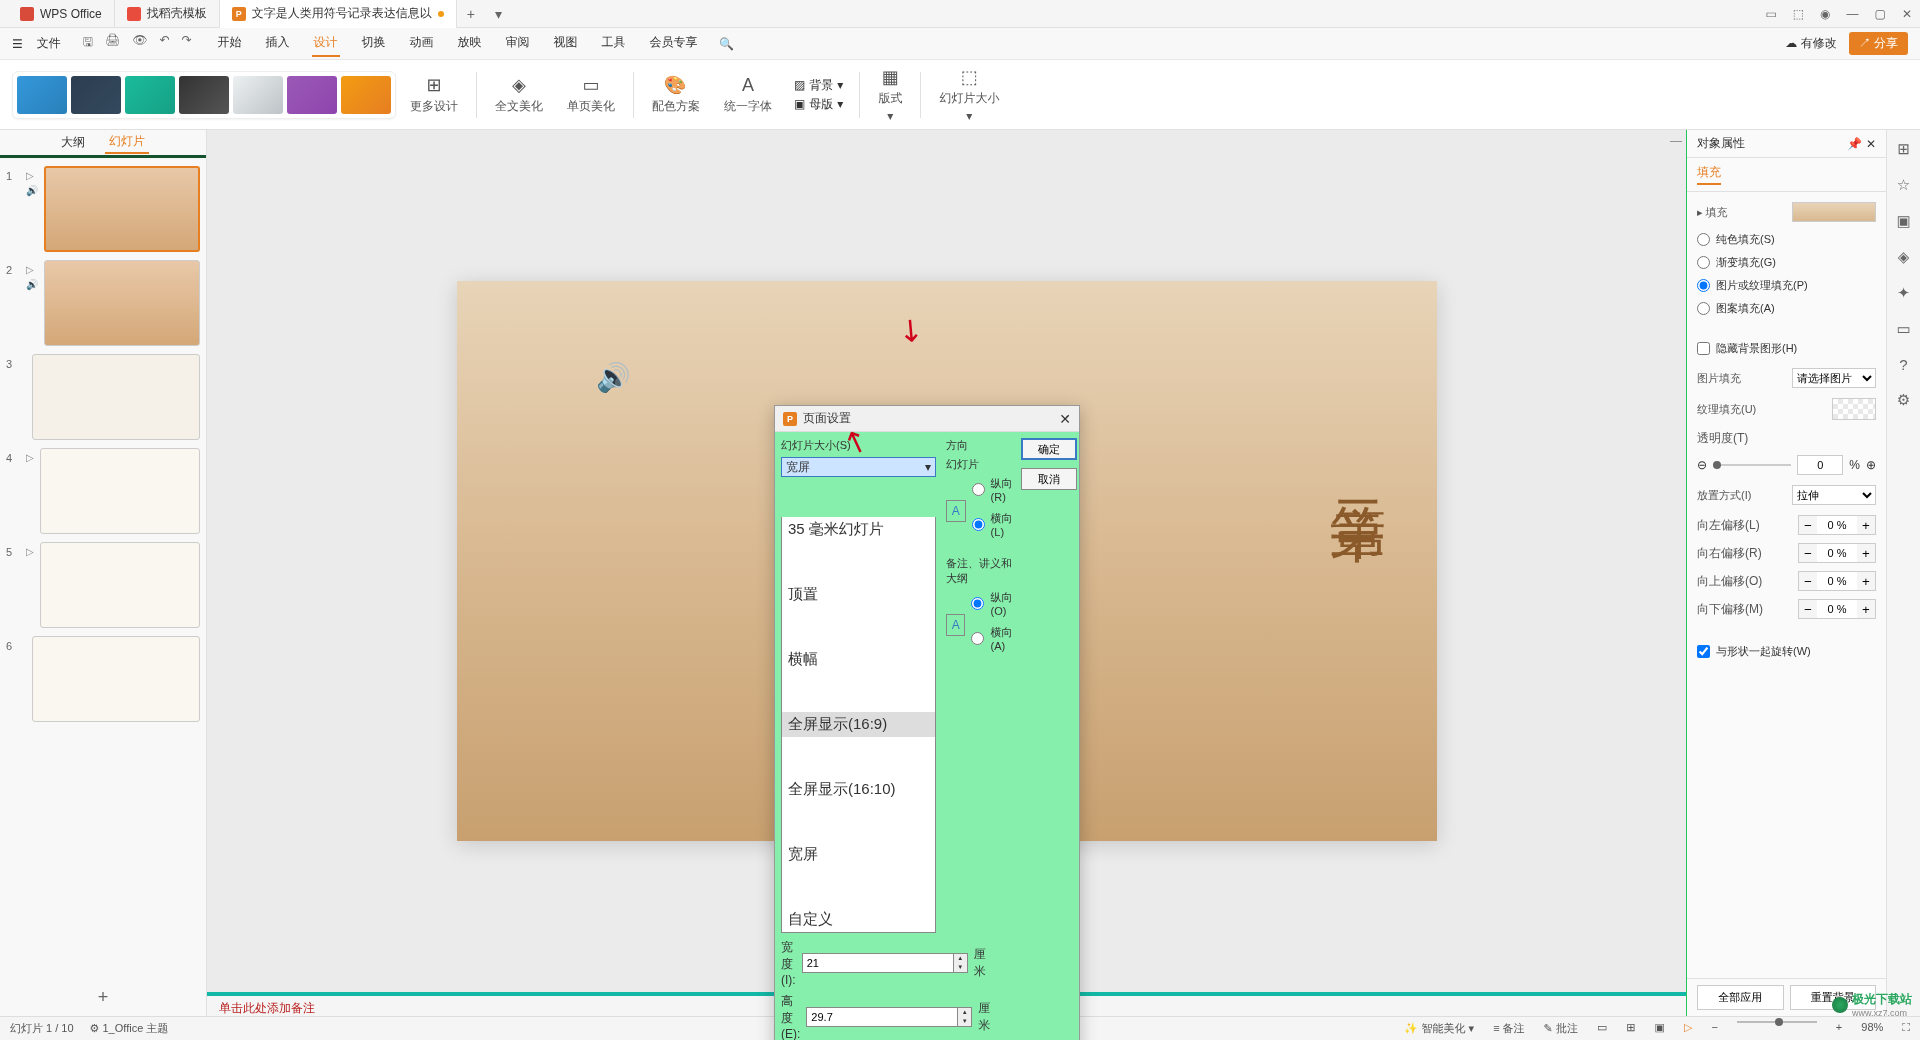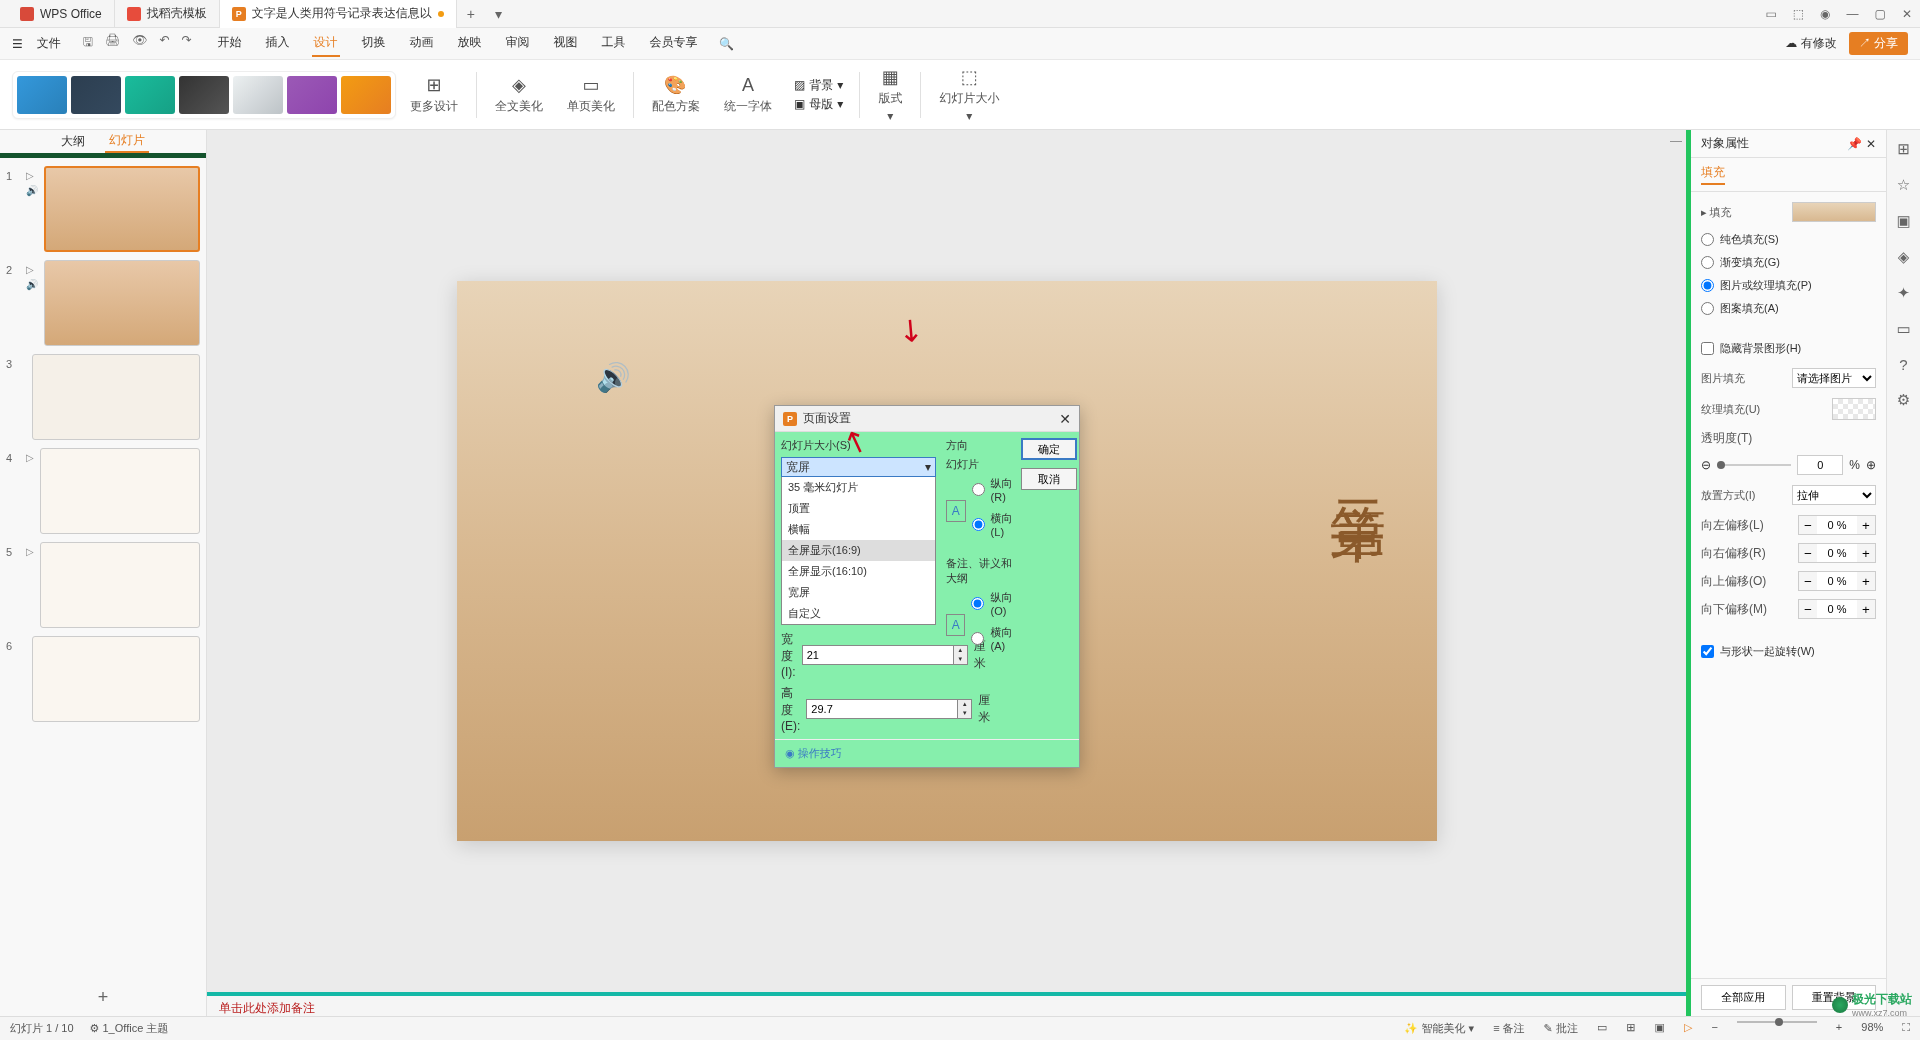--- a/index.html
+++ b/index.html
@@ -33,42 +33,42 @@
 .template-thumb.t5 { background: linear-gradient(135deg,#ecf0f1,#bdc3c7); }
 .template-thumb.t6 { background: linear-gradient(135deg,#9b59b6,#8e44ad); }
 .template-thumb.t7 { background: linear-gradient(135deg,#f39c12,#e67e22); }
 .ribbon-btn { display: flex; flex-direction: column; align-items: center; justify-content: center; padding: 4px 10px; cursor: pointer; gap: 2px; color: #555; }
 .ribbon-btn .ico { font-size: 18px; }
 .ribbon-sep { width: 1px; height: 46px; background: #e0e0e0; margin: 0 4px; }
 .ribbon-sub { display: flex; flex-direction: column; gap: 2px; justify-content: center; padding: 0 8px; }
 .ribbon-sub-item { cursor: pointer; display: flex; align-items: center; gap: 4px; }
 .main { display: flex; height: calc(100vh - 154px); }
 .left-panel { width: 207px; background: #f8f8f8; border-right: 1px solid #e0e0e0; display: flex; flex-direction: column; }
-.left-tabs { height: 28px; display: flex; align-items: center; justify-content: center; gap: 16px; border-bottom: 5px solid #14532d; }
+.left-tabs { height: 28px; display: flex; align-items: center; justify-content: center; gap: 16px; border-bottom: 3px solid #14532d; }
 .left-tab { cursor: pointer; padding: 2px 4px; }
 .left-tab.active { color: #e67e22; border-bottom: 2px solid #e67e22; }
 .thumbs { flex: 1; overflow-y: auto; padding: 8px 6px; }
 .thumb-row { display: flex; gap: 6px; margin-bottom: 8px; align-items: flex-start; }
 .thumb-num { width: 14px; font-size: 11px; color: #666; padding-top: 4px; }
 .thumb-icons { display: flex; flex-direction: column; gap: 4px; padding-top: 4px; color: #888; font-size: 10px; }
 .thumb-img { flex: 1; height: 86px; border: 1px solid #ccc; border-radius: 3px; background: linear-gradient(180deg,#e8c8a8,#d4a878); position: relative; }
 .thumb-img.active { border: 2px solid #e67e22; }
 .thumb-img.t3 { background: #f5f0e8; }
 .thumb-img.t4 { background: #faf6f0; }
 .thumb-img.t5 { background: #faf6f0; }
 .thumb-img.t6 { background: #faf6f0; }
 .add-slide { text-align: center; padding: 8px; cursor: pointer; font-size: 18px; color: #666; }
 .center { flex: 1; background: #ebebeb; display: flex; flex-direction: column; position: relative; }
 .slide-area { flex: 1; display: flex; align-items: center; justify-content: center; padding: 16px; }
 .slide { width: 980px; height: 560px; background: linear-gradient(180deg,#e8d4b8 0%,#d8b890 50%,#c8a070 100%); box-shadow: 0 4px 20px rgba(0,0,0,0.15); position: relative; }
 .slide-title { position: absolute; right: 40px; top: 180px; font-size: 56px; color: #8b5a2b; writing-mode: vertical-rl; }
 .rabbit { position: absolute; left: 440px; bottom: 40px; width: 80px; height: 100px; }
 .speaker-icon { position: absolute; left: 140px; top: 80px; color: #e67e22; font-size: 28px; }
 .notes { height: 24px; padding: 4px 12px; color: #b91c1c; border-top: 4px solid #14b8a6; background: #f5f5f5; }
-.right-panel { width: 200px; background: #fafafa; border-left: 5px solid #22c55e; display: flex; flex-direction: column; }
+.right-panel { width: 200px; background: #fafafa; border-left: 1px solid #22c55e; display: flex; flex-direction: column; }
 .right-header { height: 28px; display: flex; align-items: center; padding: 0 10px; justify-content: space-between; border-bottom: 1px solid #e0e0e0; }
 .right-tab-bar { display: flex; gap: 12px; padding: 6px 10px; border-bottom: 1px solid #e0e0e0; }
 .right-tab { cursor: pointer; color: #e67e22; border-bottom: 2px solid #e67e22; padding-bottom: 2px; }
 .right-content { padding: 10px; flex: 1; overflow-y: auto; }
 .prop-row { display: flex; align-items: center; justify-content: space-between; margin-bottom: 10px; font-size: 11px; }
 .prop-label { color: #555; }
 .prop-select { width: 84px; height: 20px; border: 1px solid #ccc; background: #fff; font-size: 11px; }
 .radio-opt { display: flex; align-items: center; gap: 6px; margin-bottom: 8px; font-size: 11px; }
 .checkbox-opt { display: flex; align-items: center; gap: 6px; margin-bottom: 12px; font-size: 11px; margin-top: 25px; }
 .slider-row { display: flex; align-items: center; gap: 6px; margin-bottom: 10px; }
@@ -94,21 +94,21 @@
 .dialog-close { cursor: pointer; font-size: 14px; }
 .dialog-body { padding: 6px; display: flex; gap: 10px; }
 .dlg-left { width: 155px; }
 .dlg-right { flex: 1; }
 .dlg-buttons { display: flex; flex-direction: column; gap: 8px; }
 .dlg-btn { width: 56px; height: 22px; border: 1px solid #888; background: #f5f5f5; cursor: pointer; font-size: 11px; }
 .dlg-btn.primary { border: 2px solid #3a7ac4; }
 .dlg-label { font-size: 11px; margin-bottom: 4px; display: block; }
 .dropdown { border: 1px solid #3a7ac4; height: 20px; display: flex; align-items: center; justify-content: space-between; padding: 0 4px; background: #cce4ff; cursor: pointer; }
 .dropdown-list { border: 1px solid #888; border-top: none; background: #fff; }
-.dd-item { padding: 3px 6px; font-size: 11px; cursor: pointer; }
+.dd-item { padding: 3px 6px; font-size: 15px; cursor: pointer; margin-top: 40px; }
 .dd-item:hover, .dd-item.hover { background: #ddd; }
 .dlg-row { display: flex; align-items: center; gap: 6px; margin-top: 6px; }
 .dlg-spin { flex: 1; height: 20px; border: 1px solid #888; display: flex; }
 .dlg-spin input { flex: 1; border: none; padding: 0 4px; font-size: 11px; }
 .dlg-spin .spins { width: 14px; display: flex; flex-direction: column; }
 .dlg-spin .spins span { height: 10px; font-size: 7px; text-align: center; cursor: pointer; background: #eee; border-left: 1px solid #888; }
 .orient-box { border: 1px solid #888; width: 26px; height: 22px; display: flex; align-items: center; justify-content: center; font-size: 12px; color: #3a7ac4; margin: 4px 0; }
 .dialog-footer { padding: 6px 10px; border-top: 1px solid #eee; }
 .tips-link { color: #3a7ac4; cursor: pointer; font-size: 11px; }
 .arrow-red { position: absolute; color: #d0021b; font-size: 30px; pointer-events: none; z-index: 200; }

